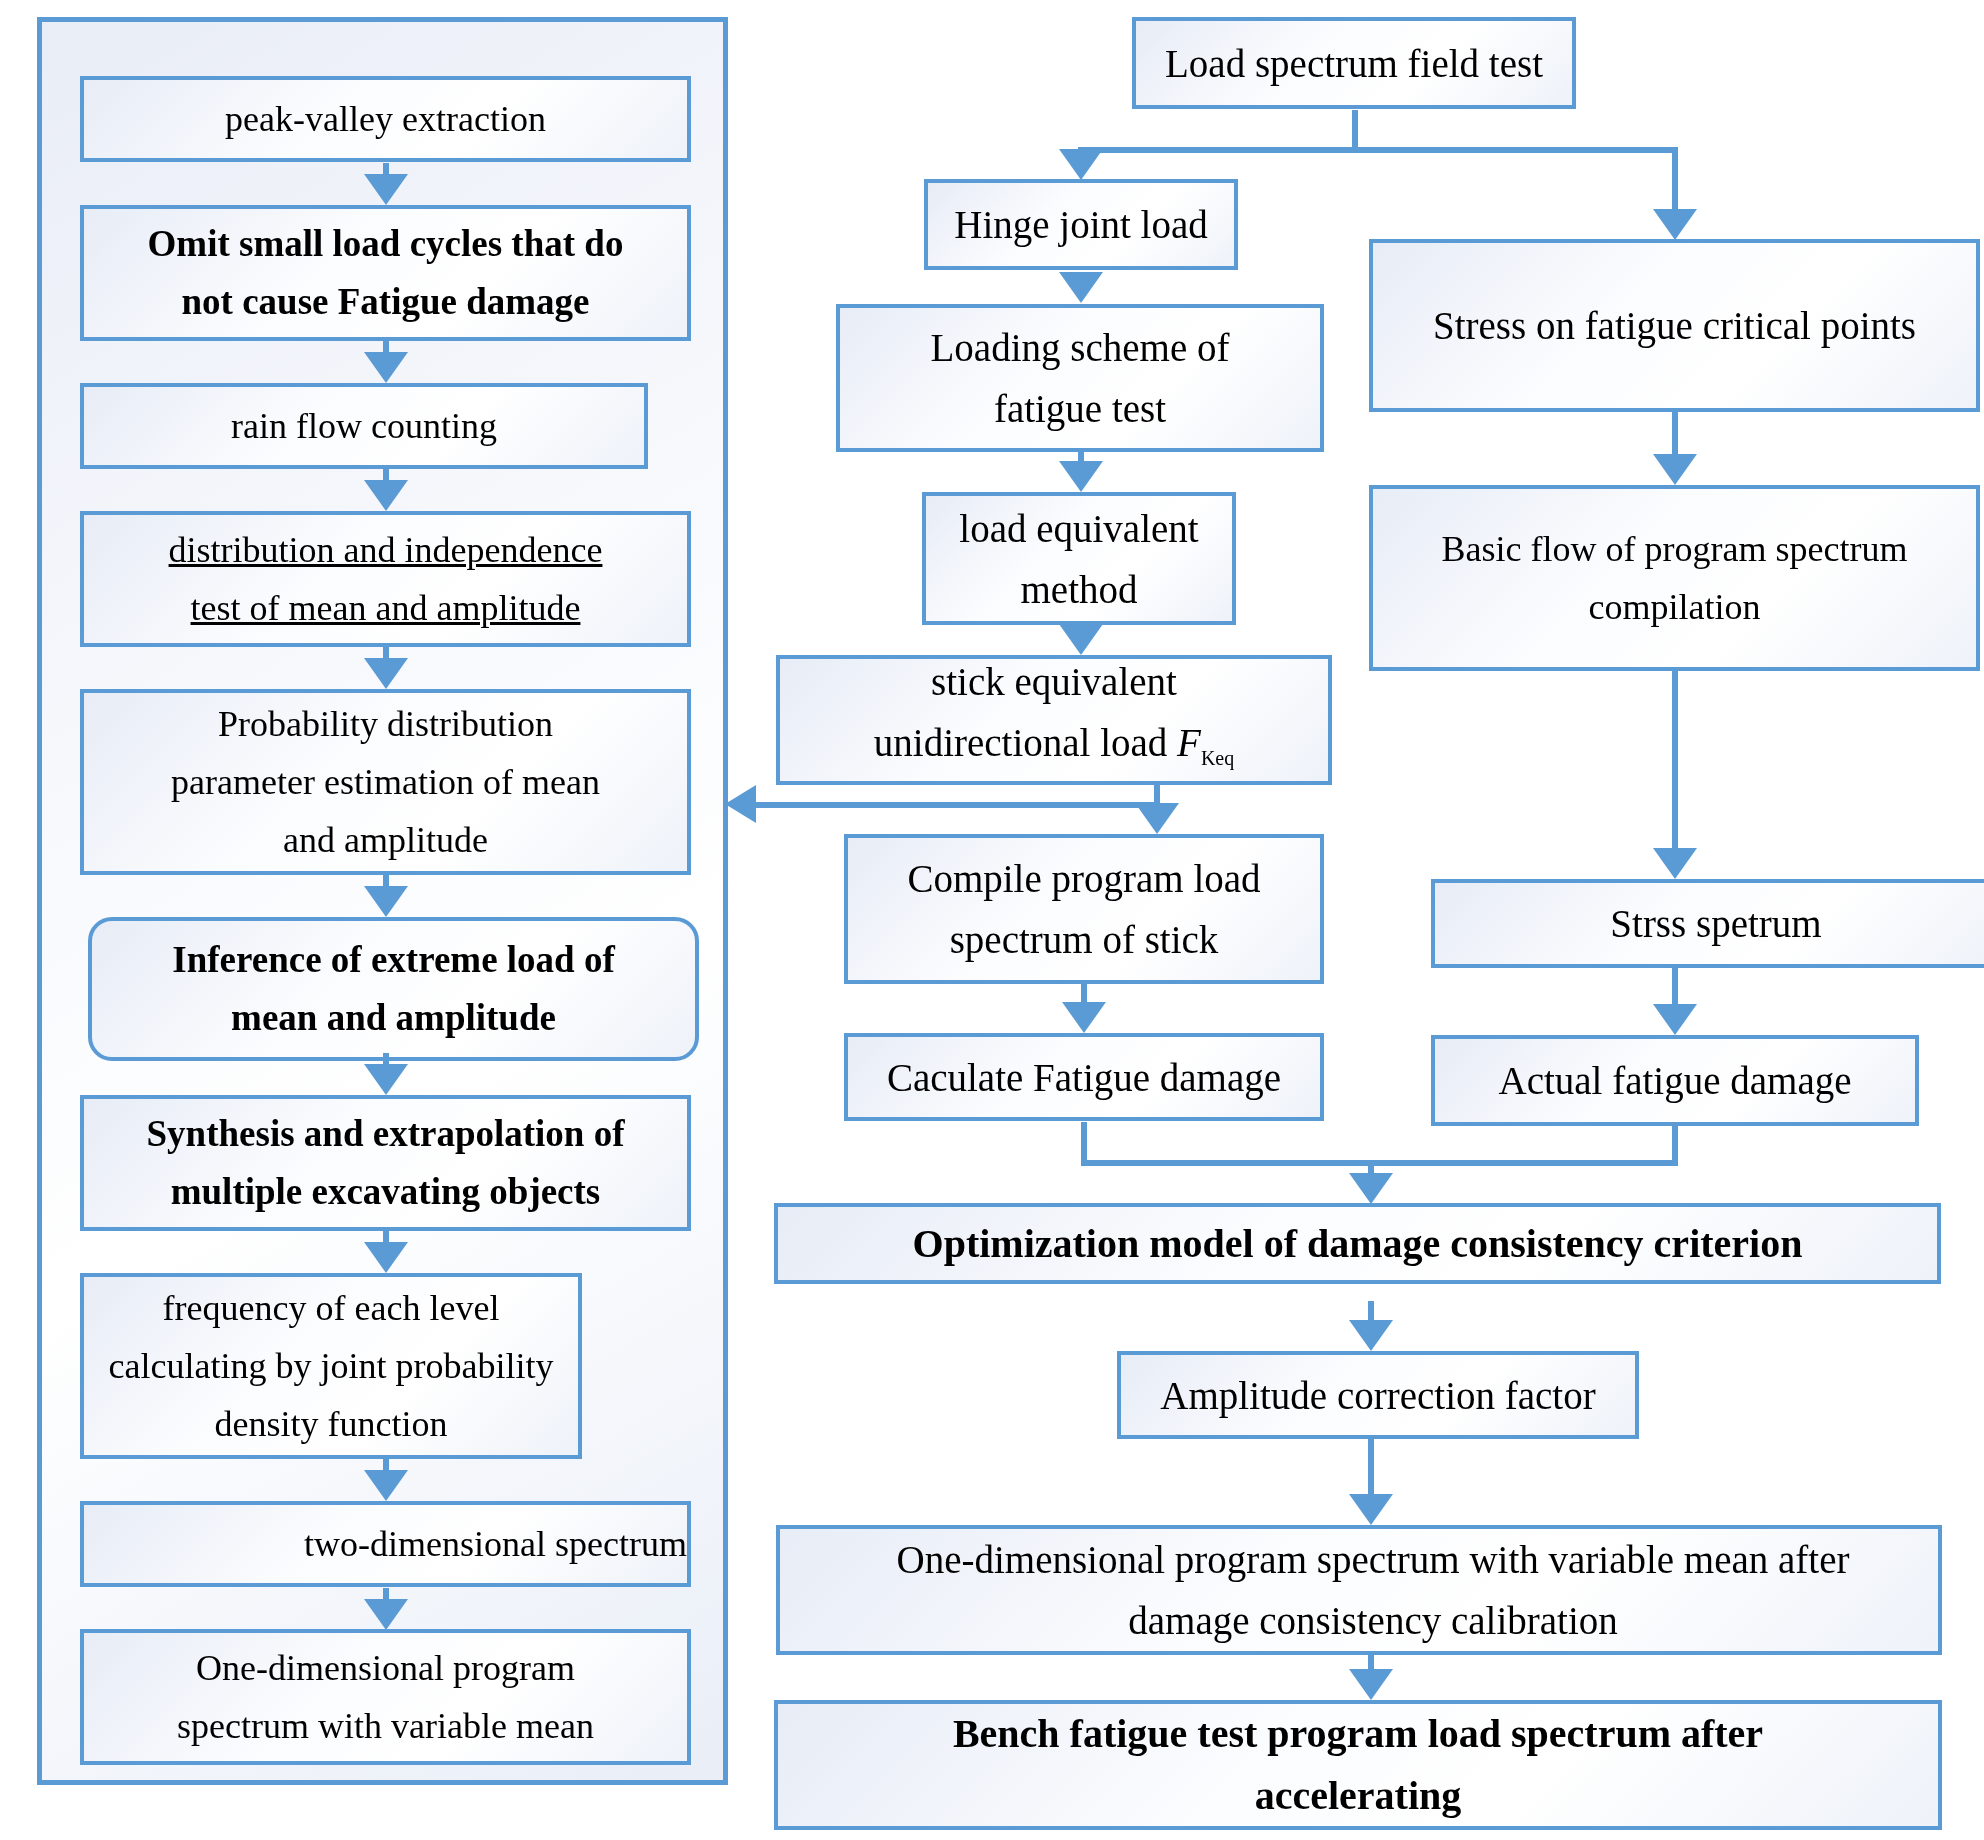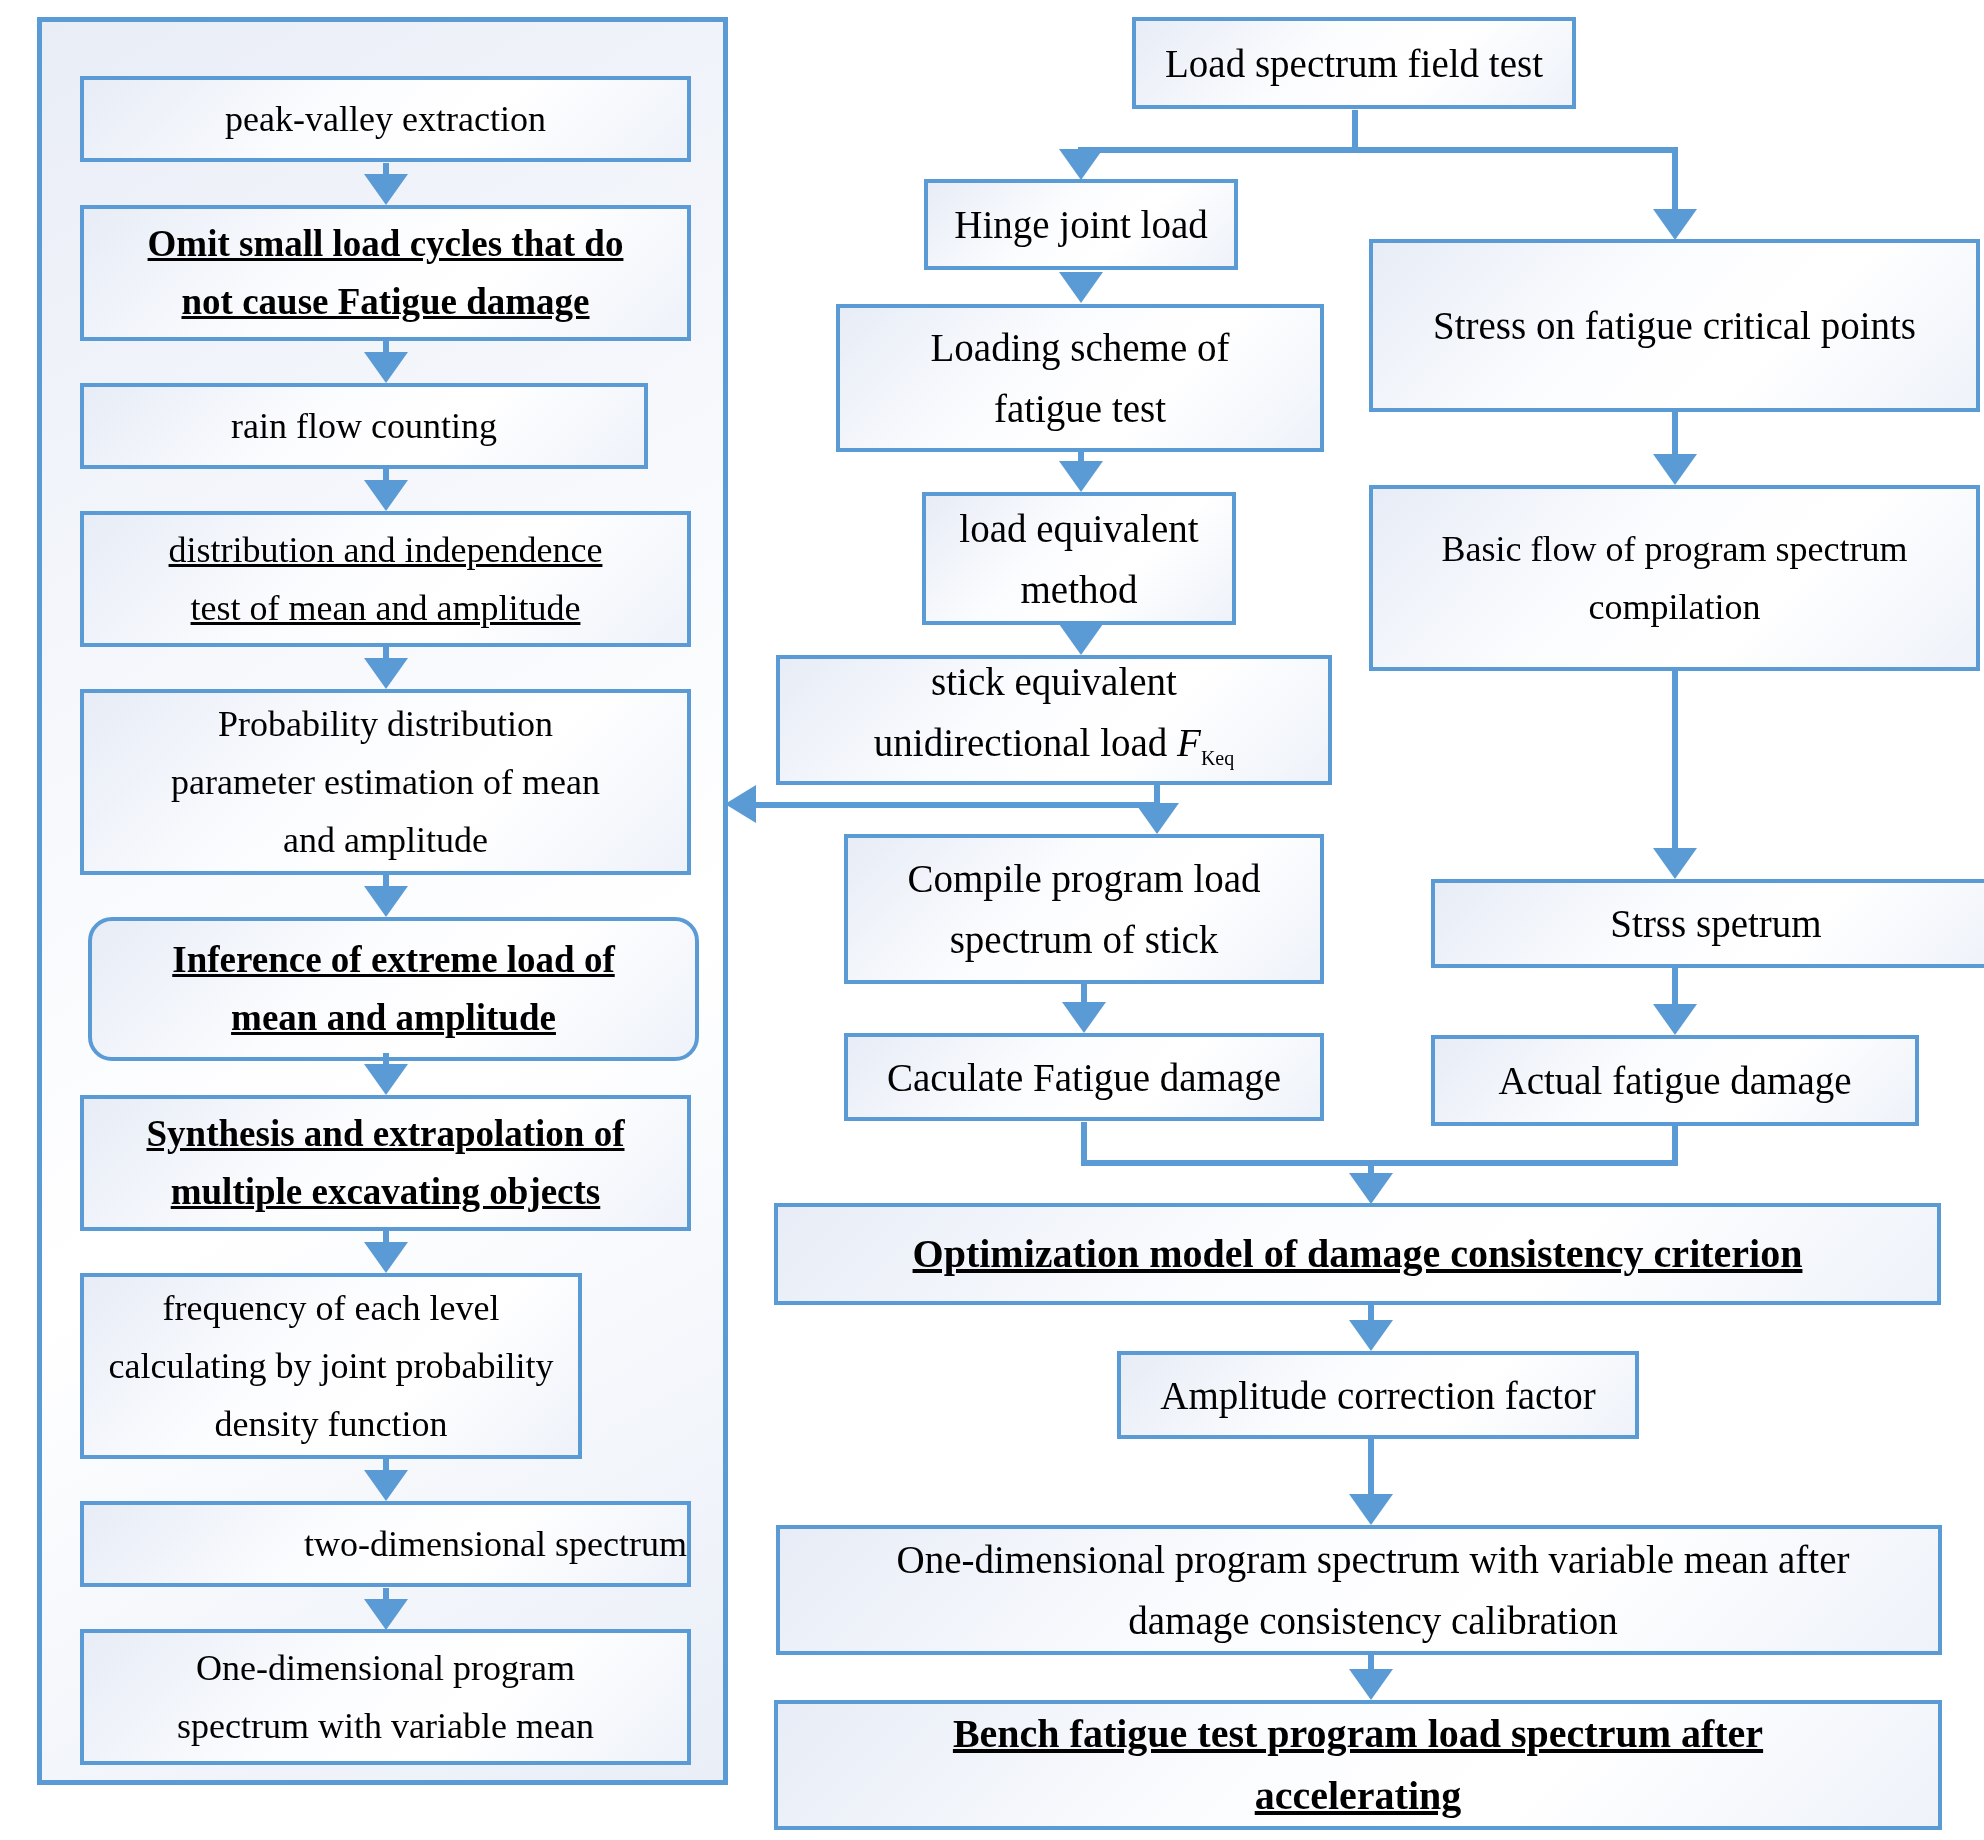--- a/index.html
+++ b/index.html
@@ -22,21 +22,21 @@
     position:absolute;
     border:4px solid #5b9bd5;
     background:linear-gradient(135deg,#e7ecf6 0%,#fbfcfe 40%,#ffffff 65%,#eef2f9 100%);
     box-sizing:border-box;
     display:flex;flex-direction:column;justify-content:center;align-items:center;
     text-align:center;
     font-size:36px;
     line-height:58px;
   }
   .box .ln{white-space:nowrap;}
-  .bold{font-weight:bold;font-size:37px;text-decoration:underline;}
+  .bold{font-weight:bold;font-size:37px;}
   .mid{font-size:39px;line-height:61px;}
   .big{font-size:39px;line-height:61px;}
   .huge{font-size:40px;line-height:62px;}
   sub.keq{font-size:20px;vertical-align:-9.3px;}
   i.fsym{font-style:italic;}
   
   .hline,.vline{position:absolute;background:#5b9bd5;}
   .varrow{position:absolute;width:45px;}
   .varrow .shaft{position:absolute;left:50%;transform:translateX(-50%);top:0;width:6px;height:calc(100% - 31px);background:#5b9bd5;}
   .varrow .vhead{position:absolute;bottom:0;left:50%;transform:translateX(-50%);width:0;height:0;
@@ -228,21 +228,21 @@
   </div>
 
   <div class="vline" style="left:1081px;top:1122px;width:6px;height:44px;"></div>
   <div class="vline" style="left:1672px;top:1126px;width:6px;height:40px;"></div>
   <div class="hline" style="left:1081px;top:1160px;width:597px;height:6px;"></div>
   <div class="varrow" style="left:1348px;top:1166px;height:38px;">
       <div class="shaft"></div>
       <div class="vhead"></div>
     </div>
 
-  <div class="box bold huge" style="left:774px;top:1203px;width:1167px;height:102px;">
+  <div class="box bold huge" style="left:774px;top:1203px;width:1167px;height:81px;">
     <div class="ln">Optimization model of damage consistency criterion</div>
   </div>
   <div class="varrow" style="left:1348px;top:1301px;height:50px;">
       <div class="shaft"></div>
       <div class="vhead"></div>
     </div>
 
   <div class="box big" style="left:1117px;top:1351px;width:522px;height:88px;">
     <div class="ln">Amplitude correction factor</div>
   </div>

